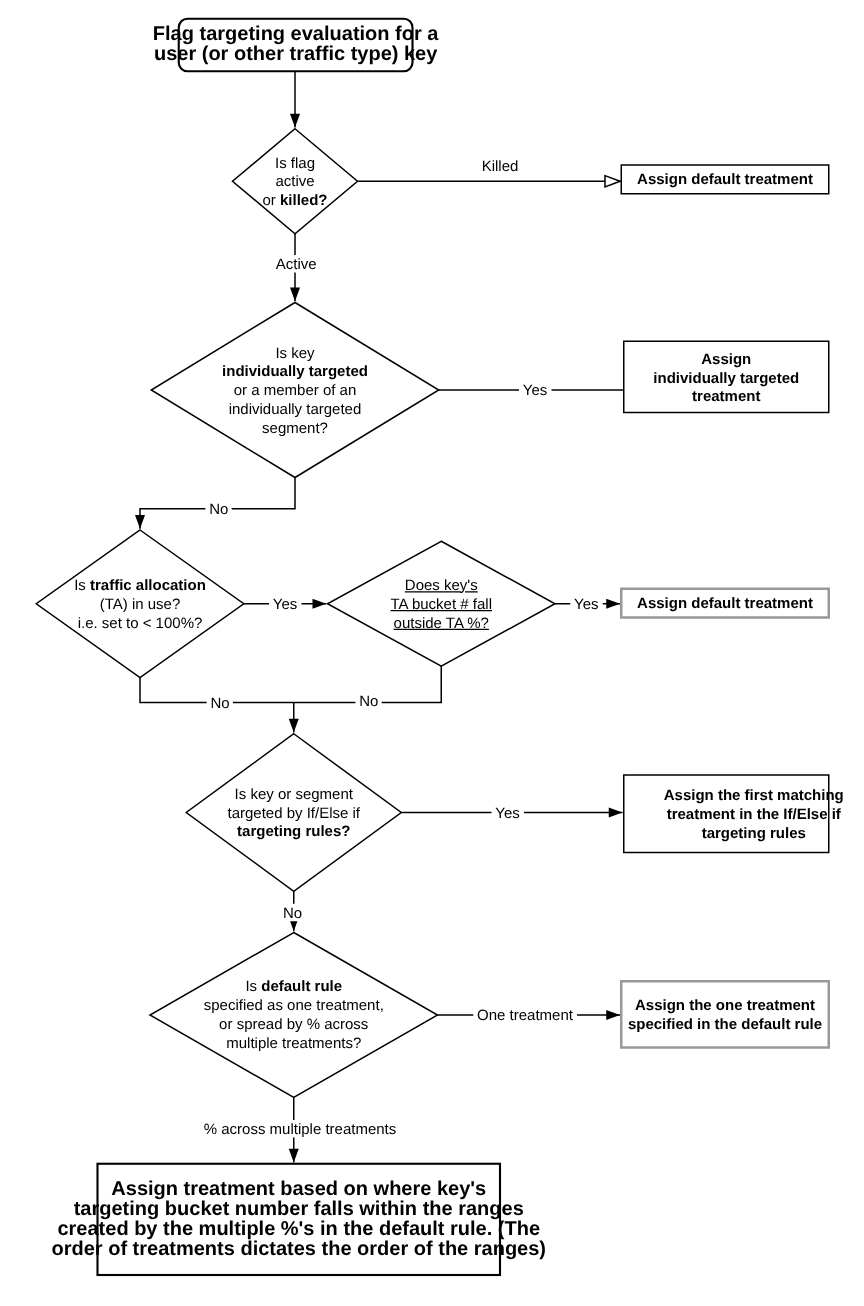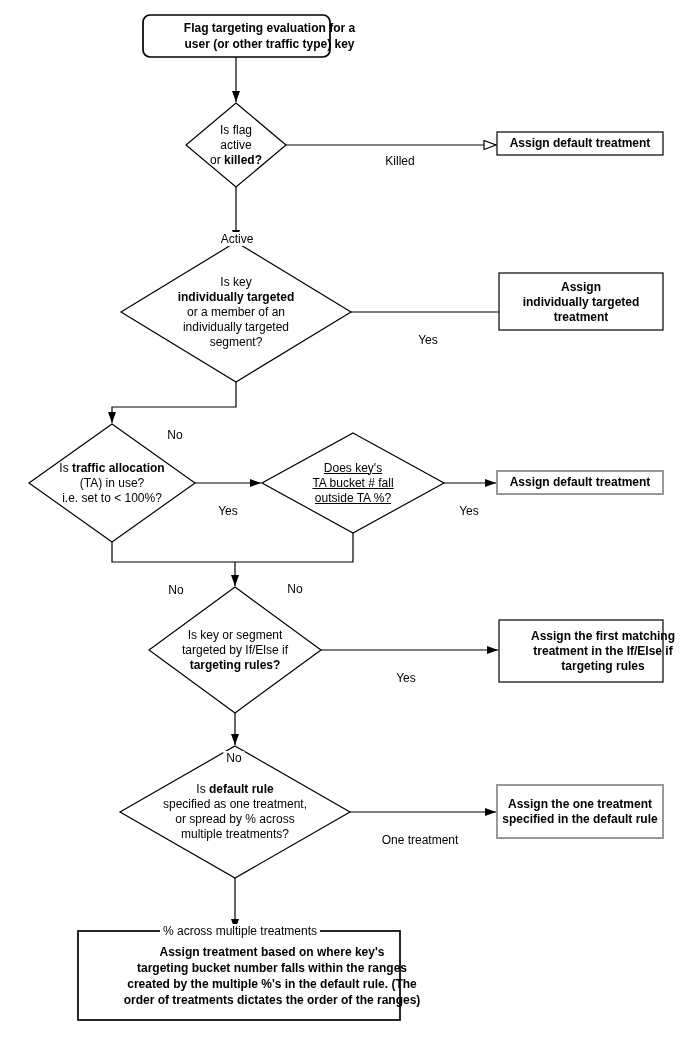--- a/index.html
+++ b/index.html
@@ -22,23 +22,22 @@
   }
   .node-text .line{white-space:nowrap;}
   .bold{font-weight:bold;}
   .edge-label{
     position:absolute;
     transform:translate(-50%,-50%);
     background:#ffffff;
     padding:0 3px;
     font-size:12px;line-height:14px;
     white-space:nowrap;
-    margin-top:28px;
   }
-  .big{font-size:12px;line-height:16px;padding-left:33px;}
+  .big{font-size:16px;line-height:16px;}
 </style>
 </head>
 <body>
 
 <div class="canvas">
 
   <svg width="691" height="1045" viewBox="0 0 691 1045">
     <defs>
       <marker id="arrowF" markerWidth="13" markerHeight="10" refX="12" refY="5" orient="auto" markerUnits="userSpaceOnUse">
         <path d="M1,1 L12,5 L1,9 Z" fill="#000"></path>

